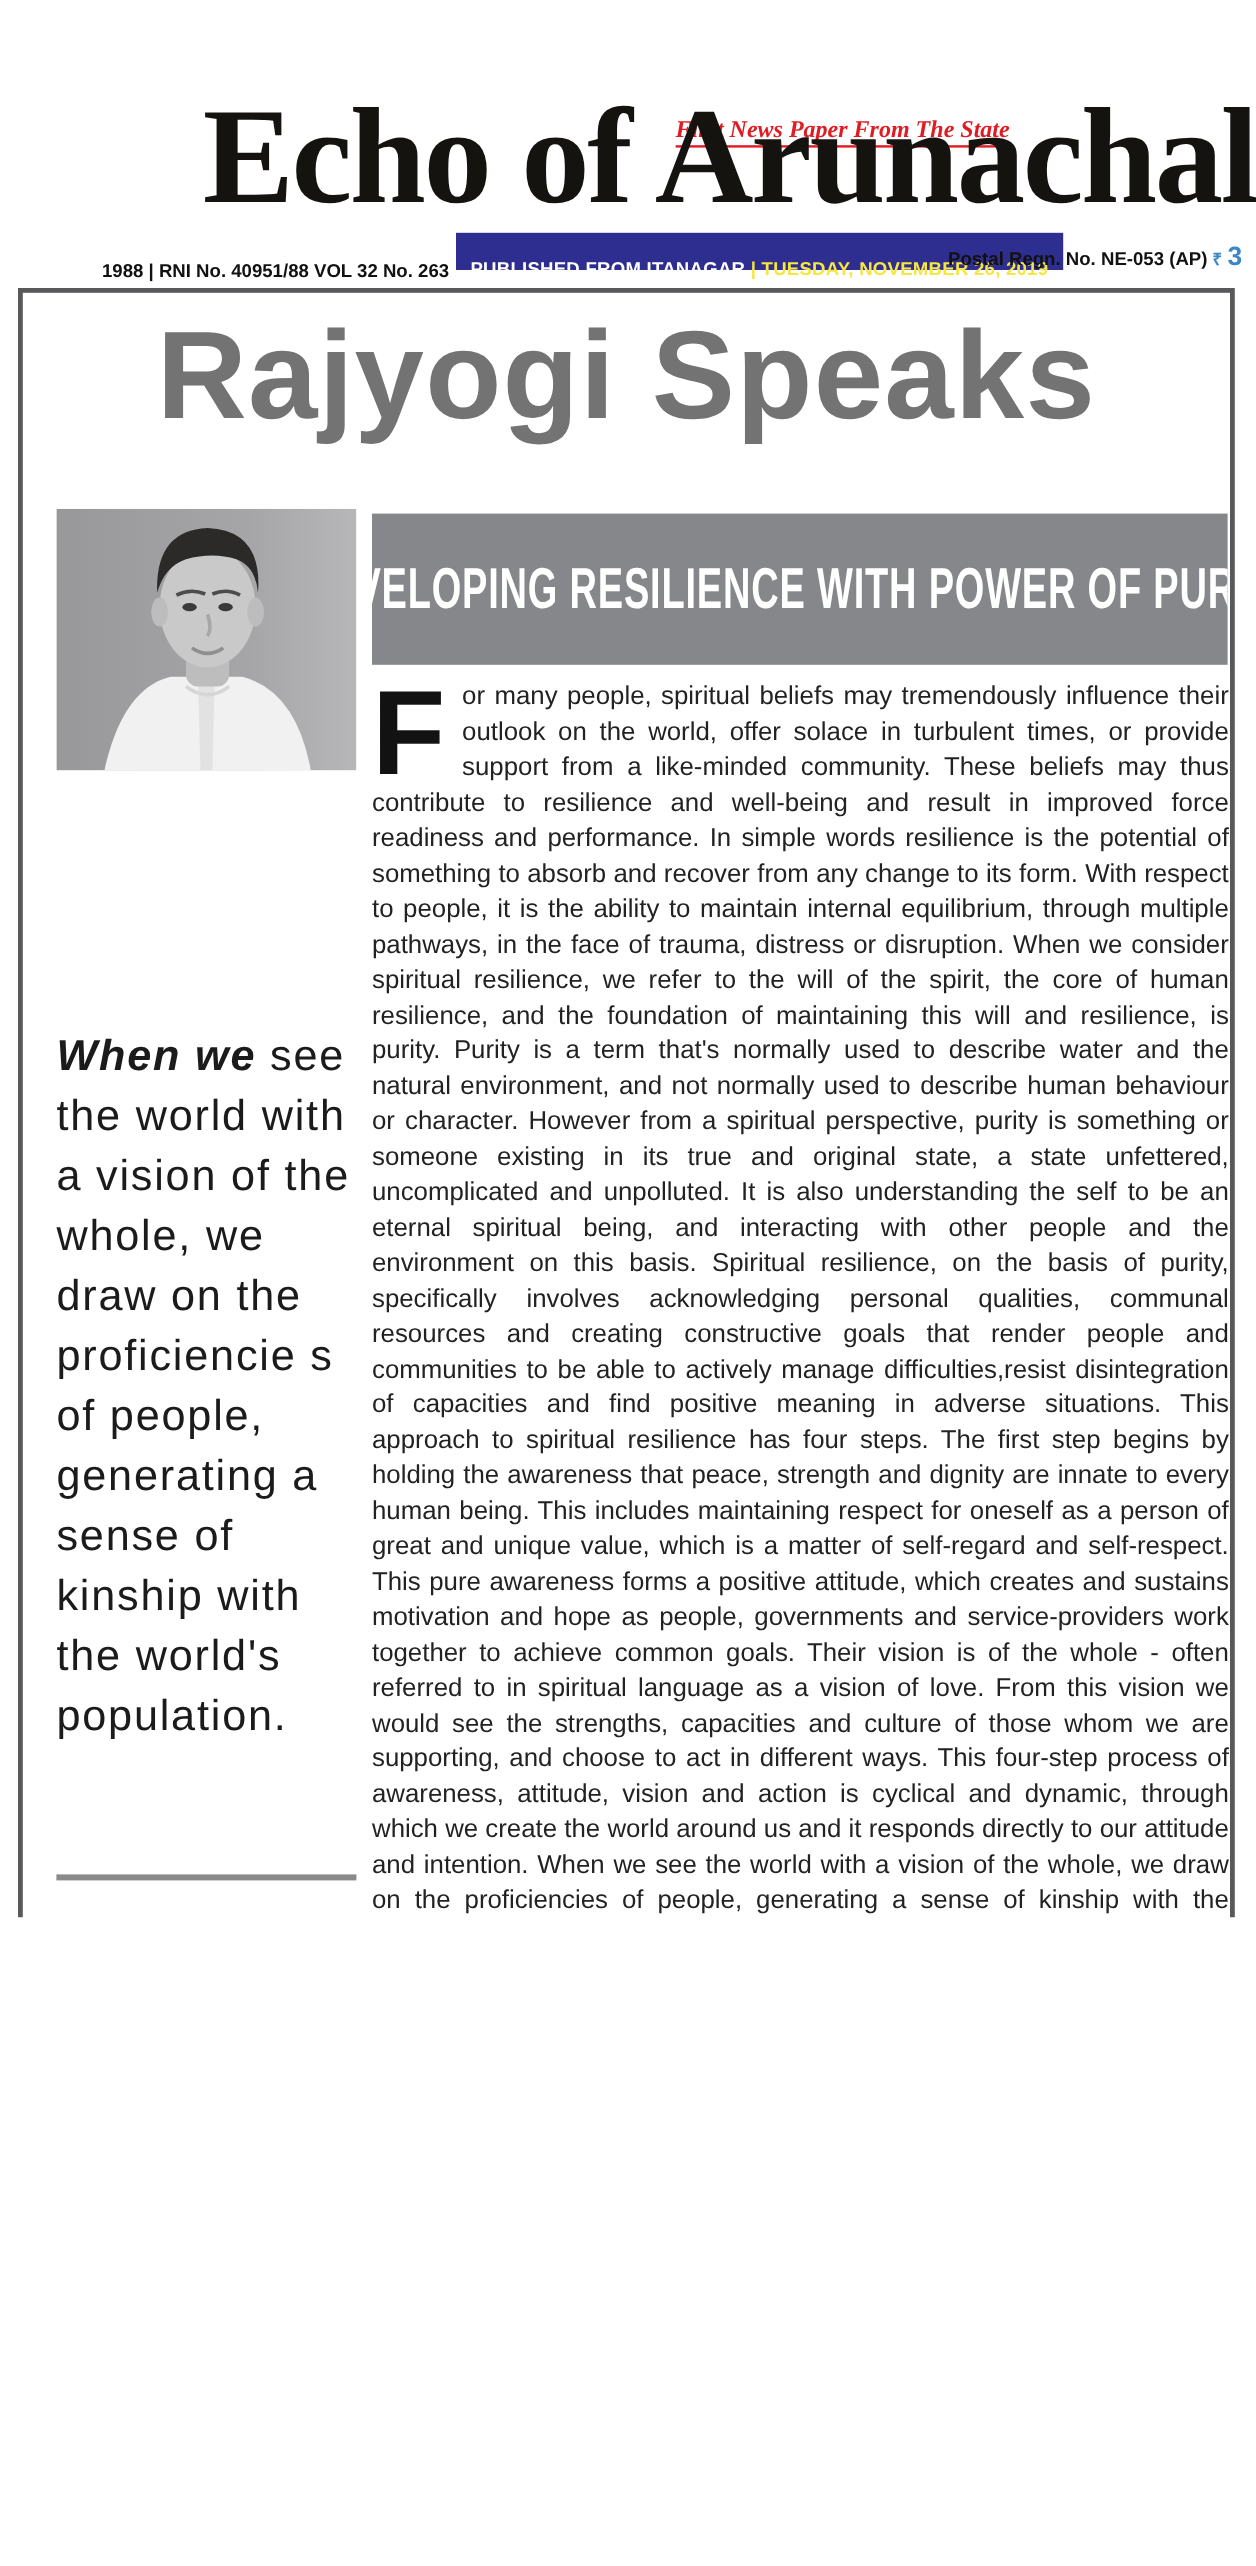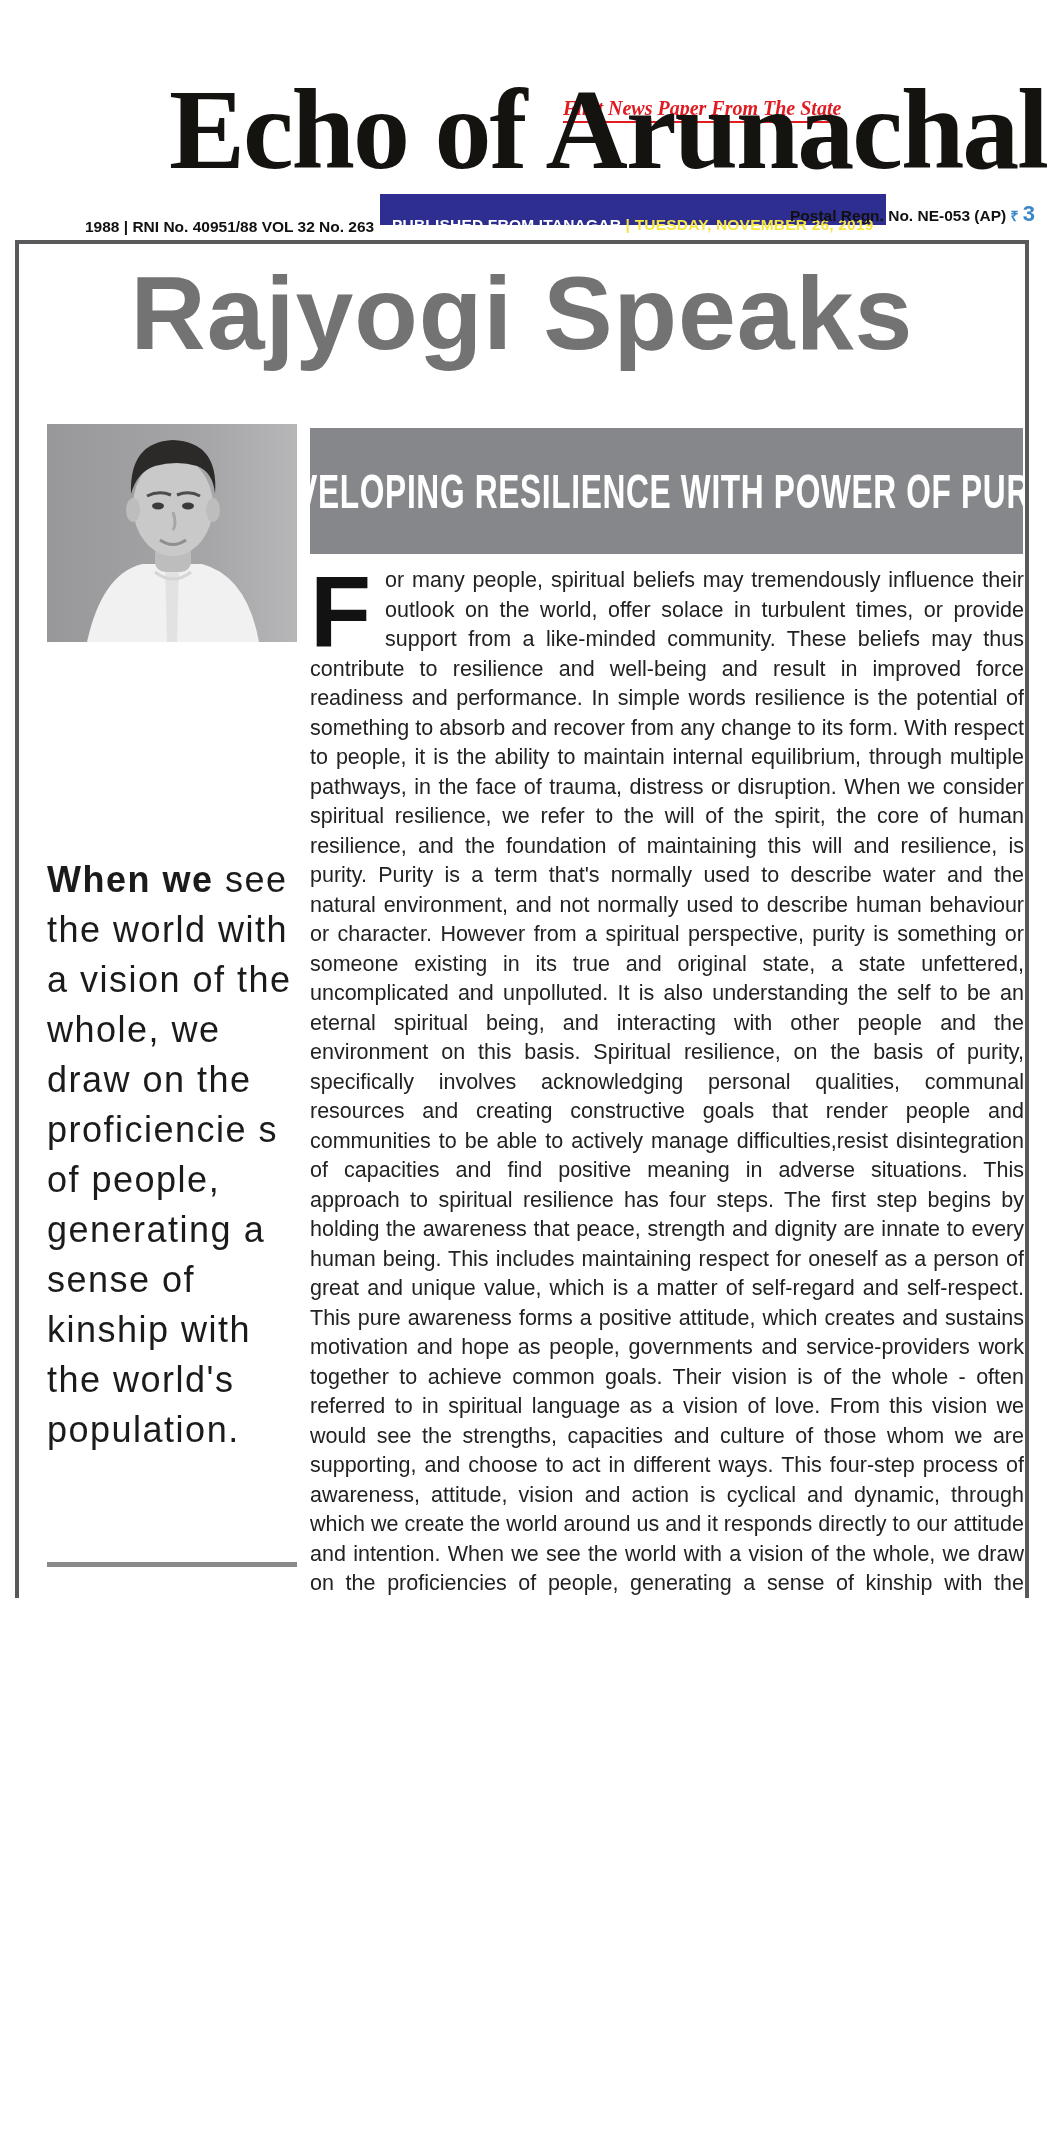--- a/index.html
+++ b/index.html
@@ -67,21 +67,21 @@
   }
   .dropcap {
     float:left; font-weight:900; font-size:100px; line-height:78px;
     padding:6px 14px 0 0; color:#121212;
   }
   
   .pull-quote {
     position:absolute; left:28px; top:611px; width:256px;
     font-size:36px; line-height:50px; letter-spacing:1.5px; color:#1b1b1b;
   }
-  .pull-quote .lead { font-weight:bold; }
+  .pull-quote .lead { font-weight:bold;font-style:italic; }
   .quote-rule { position:absolute; left:28px; top:1318px; width:250px; height:5px; background:#8a8a8a; }
   
   .illustration { position:absolute; left:28px; top:1554px; width:250px; height:212px; display:block; }
   
   .footer-credit {
     position:absolute; left:291px; top:1652px; width:715px; text-align:right;
     font-size:28px; line-height:38px; color:#38383a;
   }
 </style>
 </head>

